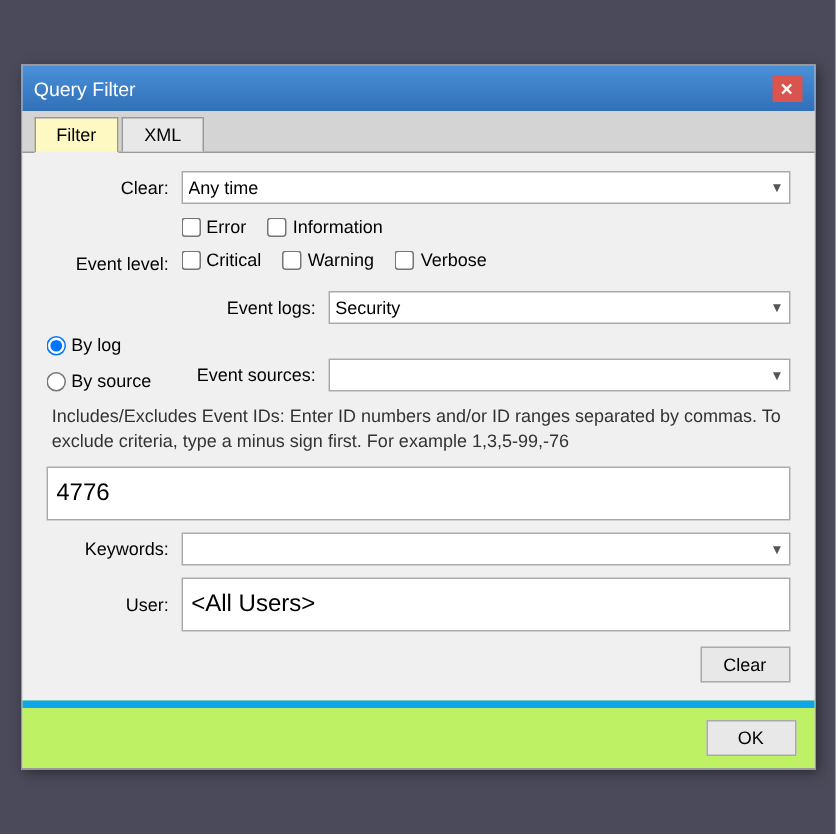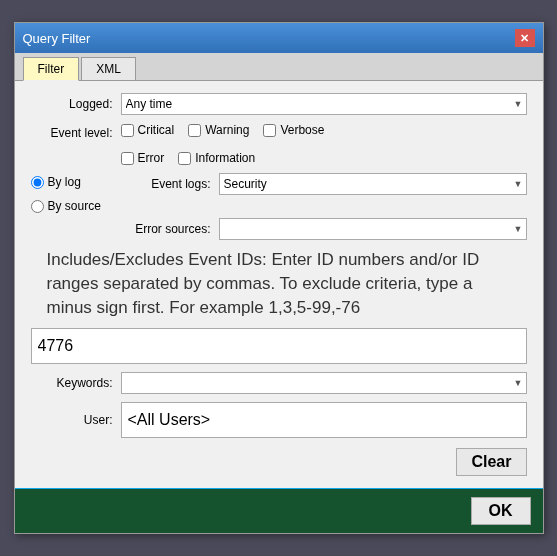--- a/index.html
+++ b/index.html
@@ -130,22 +130,22 @@
       display: flex;
       align-items: center;
       gap: 8px;
     }
     .event-label {
       width: 90px;
       text-align: right;
       flex-shrink: 0;
     }
     .description-box {
-      margin: 8px 16px;
-      font-size: 17px;
+      margin: 8px 4px;
+      font-size: 12px;
       color: #333;
       line-height: 1.4;
     }
     .text-input {
       width: 100%;
       height: 36px;
       border: 1px solid #aaa;
       background: white;
       padding: 0 6px;
       font-size: 16px;
@@ -154,43 +154,43 @@
       display: flex;
       justify-content: flex-end;
       margin-top: 10px;
       gap: 6px;
     }
     .btn {
       padding: 4px 14px;
       border: 1px solid #aaa;
       background: #e8e8e8;
       cursor: pointer;
-      font-size: 16px;
+      font-size: 12px;
       min-width: 60px;
-      font-weight: bold;
     }
     .bottom-buttons {
       display: flex;
       justify-content: flex-end;
       padding: 8px 12px;
       gap: 6px;
-      border-top: 1px solid #0ea5e9;
-      background: #14532d;
+      border-top: 5px solid #0ea5e9;
+      background: #bef264;
     }
     .radio-section-wrapper {
       display: flex;
       margin-bottom: 4px;
     }
     .left-radios {
       display: flex;
       flex-direction: column;
       width: 90px;
       gap: 10px;
       padding-right: 8px;
       padding-top: 2px;
+      justify-content: flex-end;
     }
     .right-fields {
       flex: 1;
       display: flex;
       flex-direction: column;
       gap: 23px;
     }
   </style>
 </head>
 <body>
@@ -207,61 +207,61 @@
       <span>Filter</span>
     </div>
     <div class="tab">
       <span>XML</span>
     </div>
   </div>
 
   <div class="content">
 
     <div class="form-row">
-      <div class="label">Logged:</div>
+      <div class="label">Clear:</div>
       <div class="select-wrapper">
         <select>
           <option>Any time</option>
           <option>Last hour</option>
           <option>Last 12 hours</option>
           <option>Last 24 hours</option>
           <option>Last 7 days</option>
           <option>Last 30 days</option>
         </select>
       </div>
     </div>
 
     <div class="form-row">
+      <div class="label"></div>
+      <div style="flex:1; display:flex; gap:14px;">
+        <label class="checkbox-item">
+          <input type="checkbox" style="">
+          <span>Error</span>
+        </label>
+        <label class="checkbox-item">
+          <input type="checkbox" style="">
+          <span>Information</span>
+        </label>
+      </div>
+    </div>
+
+    <div class="form-row">
       <div class="label">Event level:</div>
       <div class="checkboxes-row" style="margin-left:0; flex:1; display:flex; gap:14px;">
         <label class="checkbox-item">
           <input type="checkbox" style="">
           <span>Critical</span>
         </label>
         <label class="checkbox-item">
           <input type="checkbox" style="">
           <span>Warning</span>
         </label>
         <label class="checkbox-item">
           <input type="checkbox" style="">
           <span>Verbose</span>
-        </label>
-      </div>
-    </div>
-
-    <div class="form-row">
-      <div class="label"></div>
-      <div style="flex:1; display:flex; gap:14px;">
-        <label class="checkbox-item">
-          <input type="checkbox" style="">
-          <span>Error</span>
-        </label>
-        <label class="checkbox-item">
-          <input type="checkbox" style="">
-          <span>Information</span>
         </label>
       </div>
     </div>
 
     <div class="radio-section-wrapper">
       <div class="left-radios">
         <label class="radio-item">
           <input type="radio" name="log_source" checked="" style="">
           <span>By log</span>
         </label>
@@ -273,21 +273,21 @@
       <div class="right-fields">
         <div class="event-row">
           <div class="event-label">Event logs:</div>
           <div class="select-wrapper" style="flex:1;">
             <select>
               <option>Security</option>
             </select>
           </div>
         </div>
         <div class="event-row">
-          <div class="event-label">Error sources:</div>
+          <div class="event-label">Event sources:</div>
           <div class="select-wrapper" style="flex:1;">
             <select>
               <option value=""></option>
             </select>
           </div>
         </div>
       </div>
     </div>
 
     <div class="description-box">Includes/Excludes Event IDs: Enter ID numbers and/or ID ranges separated by commas. To exclude criteria, type a minus sign first. For example 1,3,5-99,-76</div>

